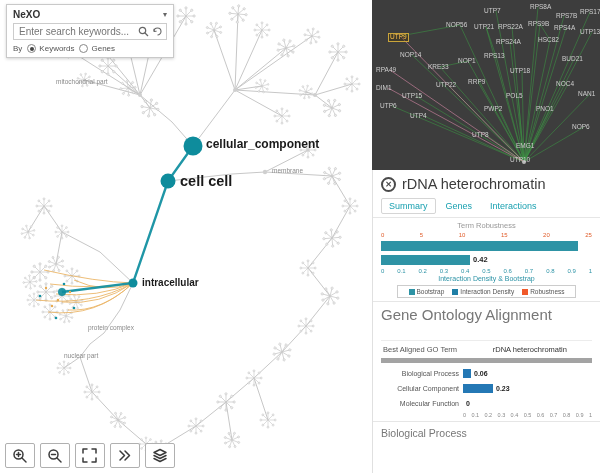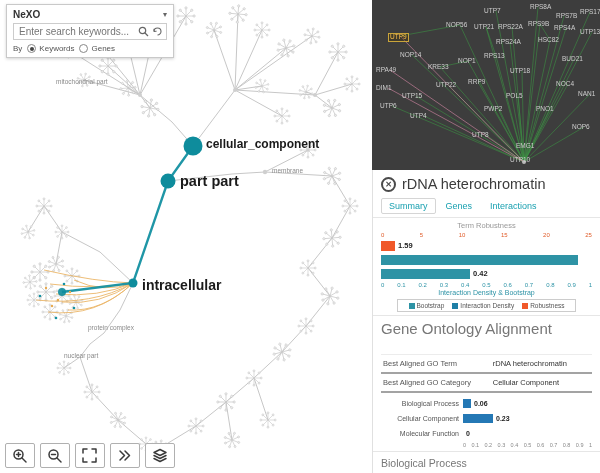--- a/index.html
+++ b/index.html
@@ -4,21 +4,21 @@
 <style>
   html,body{margin:0;padding:0;background:#fff;font-family:"Liberation Sans",sans-serif;}
   .app{position:relative;width:600px;height:473px;overflow:hidden;background:#fff;}
 
   
   .tree-pane{position:absolute;left:0;top:0;width:372px;height:473px;background:#fff;overflow:hidden;}
   .tree-svg{position:absolute;left:0;top:0;}
   .tnl{position:absolute;font-weight:bold;color:#1a1a1a;white-space:nowrap;z-index:3;}
   .tnl.big{font-size:12px;}
   .tnl.mid{font-size:14.5px;}
-  .tnl.sm{font-size:14px;}
+  .tnl.sm{font-size:10px;}
   .mnl{position:absolute;font-size:6.5px;color:#8a8a8a;white-space:nowrap;z-index:3;}
 
   
   .search-panel{position:absolute;left:6px;top:4px;width:168px;background:#fff;border:1px solid #c9c9c9;
     box-shadow:0 1px 3px rgba(0,0,0,.18);padding:4px 6px;z-index:6;box-sizing:border-box;}
   .sp-top{display:flex;align-items:center;justify-content:space-between;}
   .sp-title{font-size:10px;font-weight:bold;color:#333;}
   .sp-caret{font-size:8px;color:#666;cursor:pointer;}
   .sp-input-row{display:flex;align-items:center;border:1px solid #ccc;margin-top:3px;padding:1px 3px;gap:3px;}
   .sp-input{border:0;outline:0;flex:1;min-width:0;font-size:10px;color:#333;font-family:"Liberation Sans",sans-serif;}
@@ -65,21 +65,21 @@
   .axis-label{text-align:center;font-size:7px;color:#2d93a6;margin-top:1px;}
   .legend{display:flex;justify-content:center;gap:8px;border:1px solid #ccc;padding:2px 4px;margin:3px 16px;
     font-size:6.5px;color:#555;align-items:center;}
   .lg-item{display:flex;align-items:center;}
   .lg-sq{width:6px;height:6px;display:inline-block;margin-right:2px;flex:none;}
   .lg-sq.bs{background:#2e93a5;}
   .lg-sq.idn{background:#1f7fa6;}
   .lg-sq.rb{background:#f0592a;}
   .sec-head{font-size:15px;color:#777;margin:4px 0 17px;}
   .go-table{width:100%;border-collapse:collapse;font-size:7.5px;}
-  .go-table td{border-top:1px solid #ececec;border-bottom:2px solid #a3a3a3;padding:4px 2px;}
+  .go-table td{border-top:1px solid #ececec;border-bottom:5px solid #a3a3a3;padding:4px 2px;}
   td.lbl{color:#555;width:52%;}
   td.val{color:#333;}
   .go-chart{margin-top:4px;}
   .gc-row{display:flex;align-items:center;height:13px;margin:2px 0;}
   .gc-label{width:78px;text-align:right;font-size:7px;color:#555;padding-right:4px;flex:none;}
   .gc-bar{height:9px;background:#2478b5;flex:none;}
   .gc-bar.bp{width:8px;}
   .gc-bar.cc{width:30px;}
   .gc-bar.mf{width:0px;}
   .gc-val{font-size:7px;font-weight:bold;color:#222;margin-left:3px;}
@@ -244,21 +244,21 @@
           <circle cx="56" cy="318" r="1.3"></circle>
         </g>
 
       <circle cx="193" cy="146" r="9.5" fill="#0e8c9c"></circle>
       <circle cx="168" cy="181" r="7.5" fill="#0e8c9c"></circle>
       <circle cx="133" cy="283" r="4.5" fill="#0e8c9c"></circle>
       <circle cx="62" cy="292" r="4" fill="#0e8c9c" opacity="0.9"></circle>
     </svg>
 
     <div class="tnl big" style="left:206px;top:137px">cellular_component</div>
-    <div class="tnl mid" style="left:180px;top:173px">part part</div>
+    <div class="tnl mid" style="left:180px;top:173px">cell cell</div>
     <div class="tnl sm" style="left:142px;top:277px">intracellular</div>
     <div class="mnl" style="left:56px;top:78px">mitochondrial part</div>
     <div class="mnl" style="left:272px;top:167px">membrane</div>
     <div class="mnl" style="left:88px;top:324px">protein complex</div>
     <div class="mnl" style="left:64px;top:352px">nuclear part</div>
 
     <div class="search-panel">
       <div class="sp-top">
         <span class="sp-title">NeXO</span>
         <span class="sp-caret">▾</span>
@@ -431,24 +431,20 @@
     <div class="ticks top">
       <span>0</span>
       <span>5</span>
       <span>10</span>
       <span>15</span>
       <span>20</span>
       <span>25</span>
     </div>
     <div>
       <div class="brow">
-        <div class="bar rb"></div>
-        <span class="bval">1.59</span>
-      </div>
-      <div class="brow">
         <div class="bar bs"></div>
       </div>
       <div class="brow">
         <div class="bar idn"></div>
         <span class="bval">0.42</span>
       </div>
     </div>
     <div class="ticks bottom">
       <span>0</span>
       <span>0.1</span>
@@ -480,24 +476,20 @@
     </div>
     <div class="divider"></div>
 
     <div class="sec-head">Gene Ontology Alignment</div>
     <table class="go-table">
       <tbody>
           <tr>
         <td class="lbl">Best Aligned GO Term</td>
         <td class="val">rDNA heterochromatin</td>
       </tr>
-      <tr>
-        <td class="lbl">Best Aligned GO Category</td>
-        <td class="val">Cellular Component</td>
-      </tr>
     </tbody>
       </table>
 
     <div class="go-chart">
       <div class="gc-row">
         <span class="gc-label">Biological Process</span>
         <div class="gc-bar bp"></div>
         <span class="gc-val">0.06</span>
       </div>
       <div class="gc-row">

